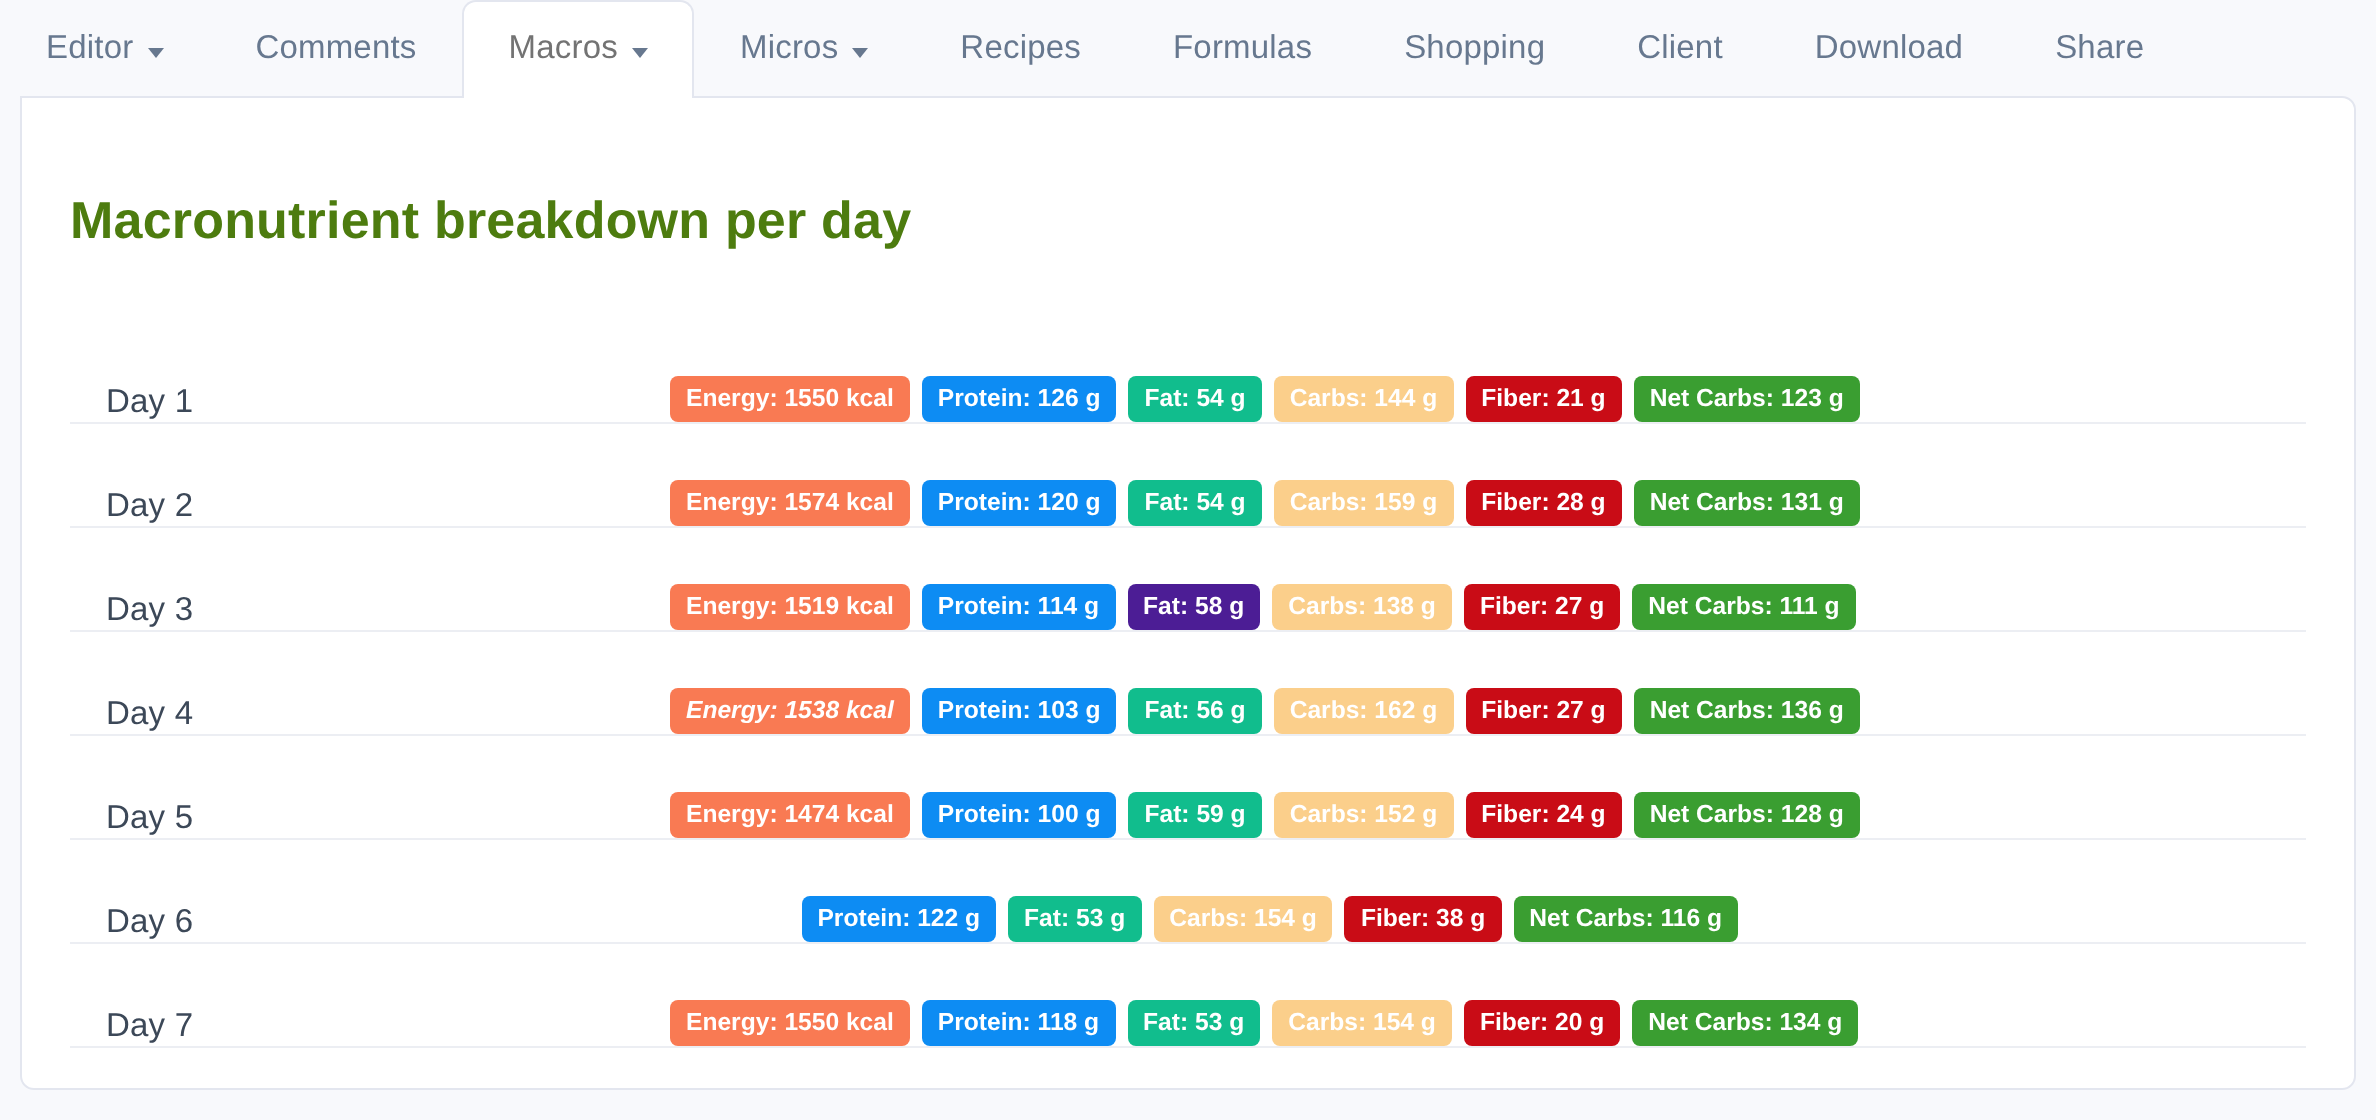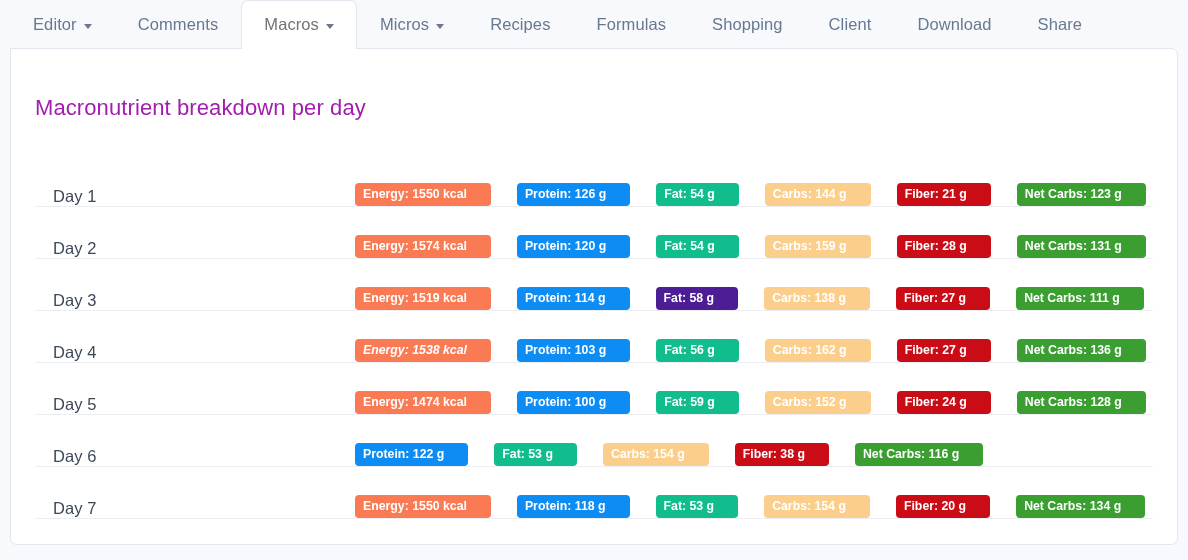--- a/index.html
+++ b/index.html
@@ -14,21 +14,20 @@
   }
 
   
   #tabbar {
     position: relative;
     height: 48px;
     width: 1188px;
     background: #f8f9fc;
     display: flex;
     align-items: flex-start;
-    padding-left: 10px;
     z-index: 3;
   }
   .tab {
     position: relative;
     height: 48px;
     display: flex;
     align-items: center;
     justify-content: center;
     gap: 7px;
     padding: 0 22px;
@@ -70,23 +69,23 @@
     margin: 0 10px;
     width: 1168px;
     min-height: 497px;
     background: #ffffff;
     border: 1px solid #e3e6ef;
     border-radius: 0 7px 7px 7px;
     z-index: 1;
   }
 
   #page-title {
-    font-size: 22px;
-    font-weight: 400;
-    color: #a21caf;
+    font-size: 26px;
+    font-weight: 700;
+    color: #4d7c0f;
     letter-spacing: .1px;
     margin: 0;
     padding: 46px 0 0 24px;
   }
 
   #rows {
     margin: 34px 24px 0 24px;
   }
   .row {
     display: flex;
@@ -105,29 +104,28 @@
   .row-badges {
     flex: 1;
     display: flex;
     align-items: center;
     justify-content: flex-end;
     gap: 6px;
     padding-right: 284px;
   }
   .badge {
     display: inline-block;
-    padding: 4px 24px 5px 8px;
+    padding: 4px 8px 5px 8px;
     border-radius: 4px;
     font-size: 12.3px;
     font-weight: bold;
     color: #ffffff;
     line-height: 1.15;
     white-space: nowrap;
     letter-spacing: 0;
-    margin-left: 20px;
   }
 </style>
 </head>
 <body>
 
 <div id="tabbar">
     <div class="tab">
       <span>Editor</span>
       <span class="caret"></span>
     </div>

